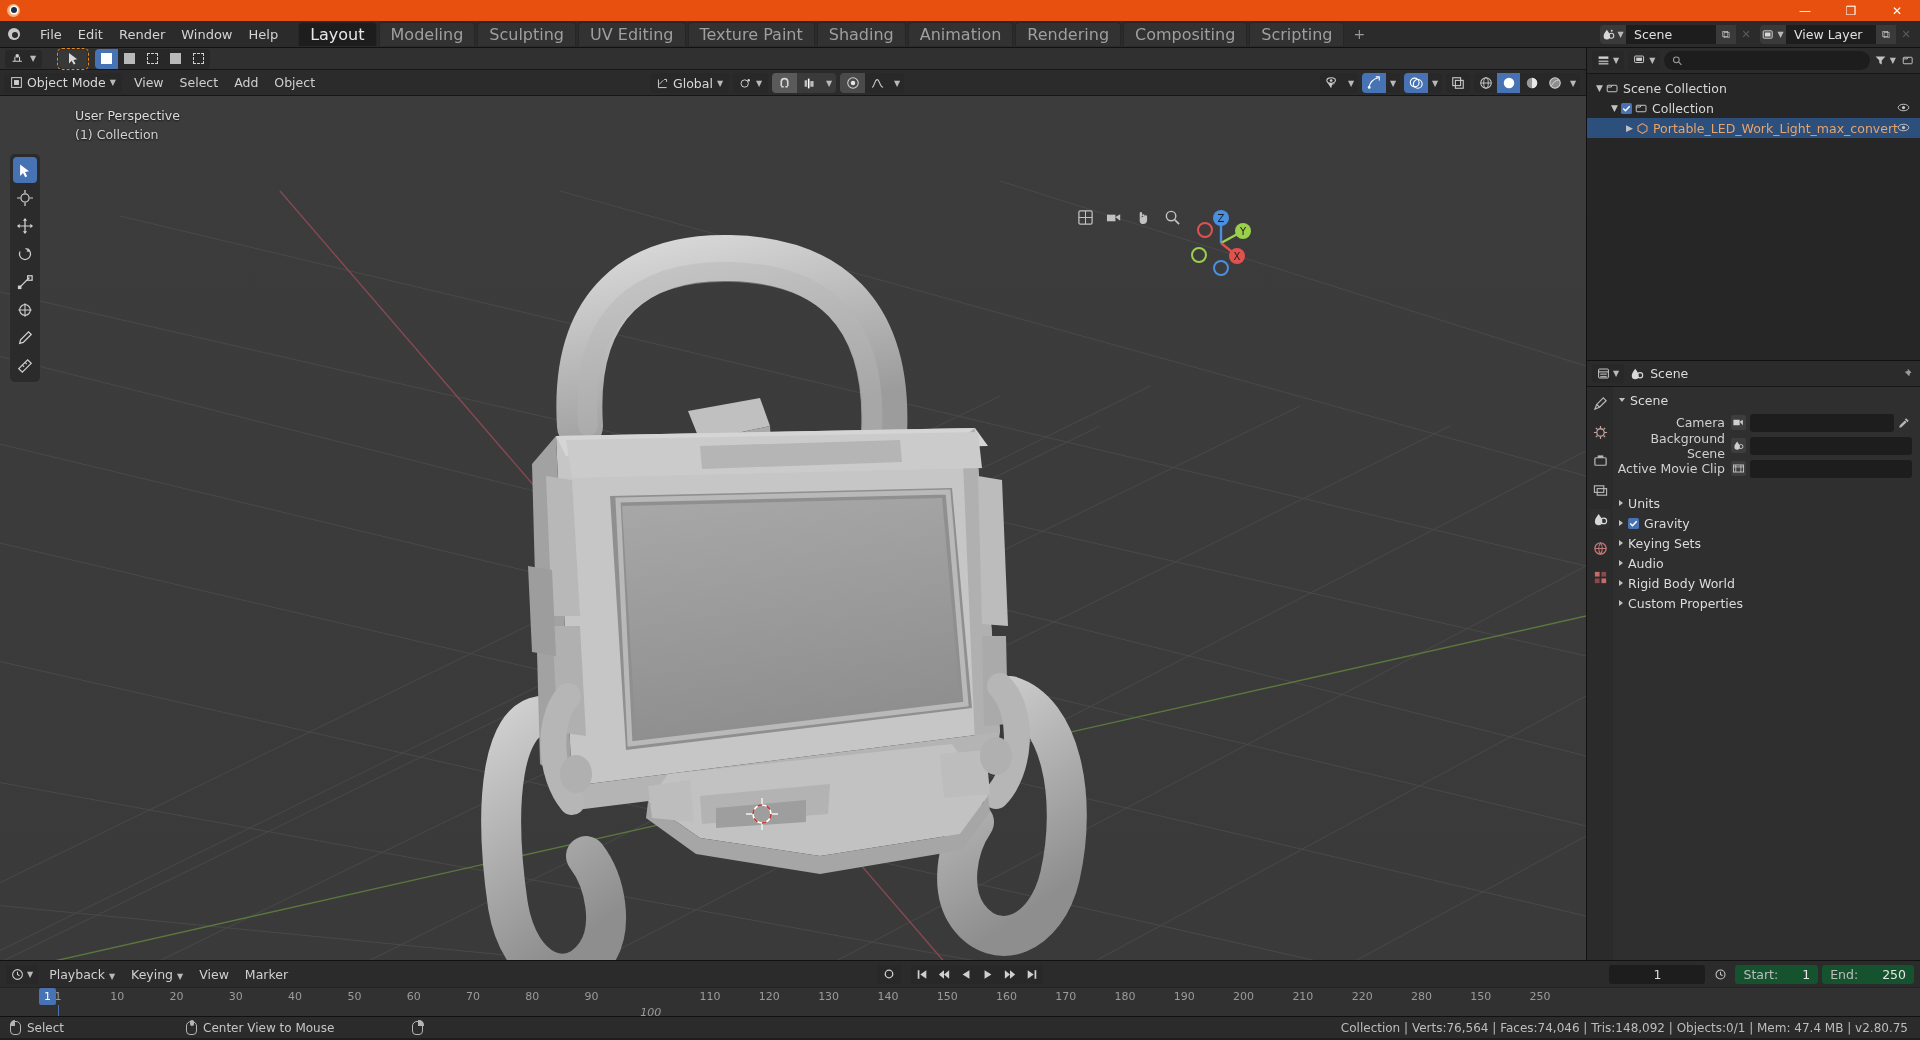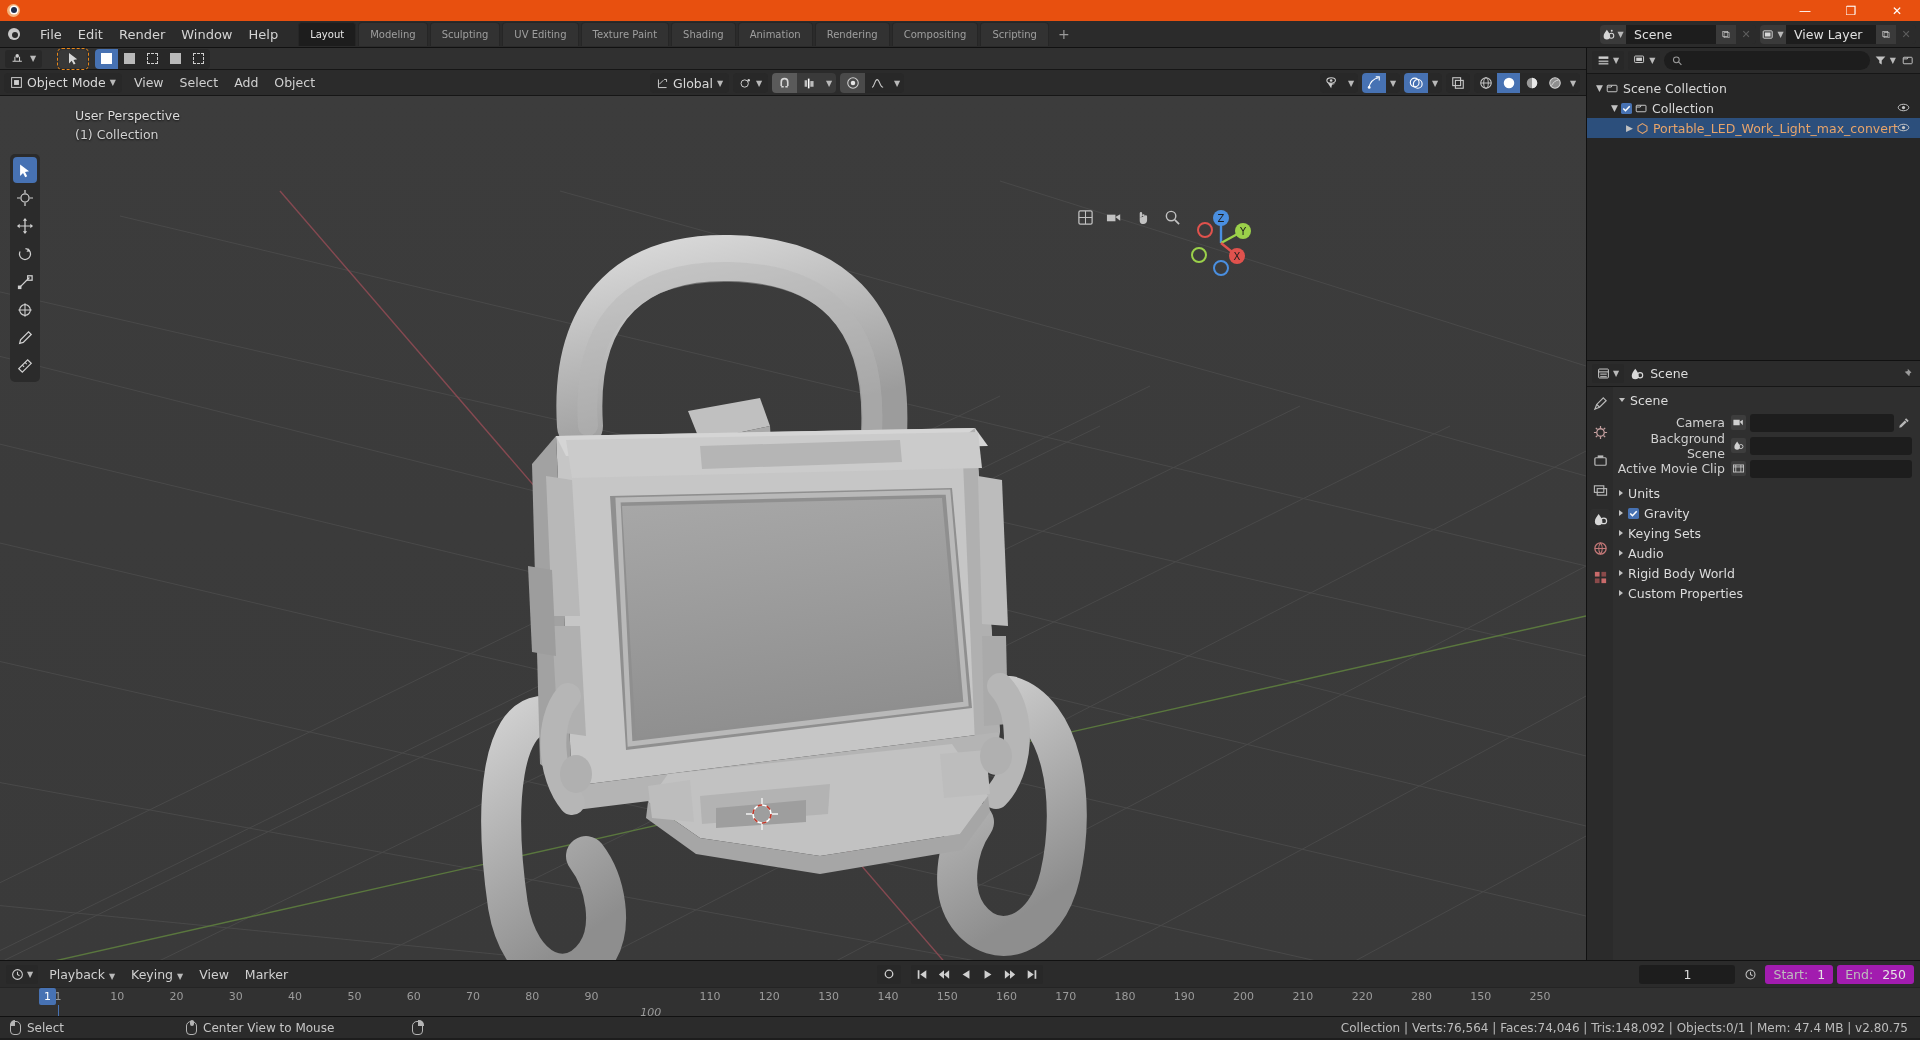--- a/index.html
+++ b/index.html
@@ -38,21 +38,21 @@
     padding-left:6px; border-bottom:1px solid #111; position:relative;
   }
   .blender-logo { width:18px; height:18px; position:relative; margin-right:8px; flex:none; }
   .blender-logo::before{ content:""; position:absolute; left:2px; top:3px; width:12px; height:12px;
     border-radius:50%; background:#c8c8c8; }
   .blender-logo::after{ content:""; position:absolute; left:6px; top:7px; width:6px; height:6px;
     border-radius:50%; background:#2b2b2b; box-shadow:0 0 0 1.5px #c8c8c8; }
   .menu-item { padding:3px 8px; color:#d4d4d4; font-size:13px; border-radius:3px; cursor:default; }
   #workspaces { display:flex; align-items:center; margin-left:12px; height:27px; }
   .ws-tab {
-    padding:4px 11px; font-size:10px; color:#9f9f9f; background:#323232;
+    padding:4px 11px; font-size:16px; color:#9f9f9f; background:#323232;
     border-radius:4px 4px 0 0; margin-right:2px; cursor:default;
     border:1px solid #262626; border-bottom:none; line-height:15px;
   }
   .ws-tab.active { background:#1d1d1d; color:#e8e8e8; }
   .ws-add { padding:3px 7px; color:#9a9a9a; font-size:14px; cursor:default; }
   #topbar-right { position:absolute; right:4px; top:0; height:27px; display:flex; align-items:center; gap:4px; }
   .id-block { display:flex; align-items:center; background:#282828; border-radius:4px; height:19px; }
   .id-icon { width:26px; height:19px; display:flex; align-items:center; justify-content:center;
     background:#3a3a3a; border-radius:4px 0 0 4px; gap:2px; }
   .id-name { padding:0 10px 0 8px; min-width:90px; font-size:12.5px; color:#e0e0e0;
@@ -152,22 +152,22 @@
   .pr-inputwrap { flex:1; display:flex; align-items:center; gap:4px; }
   .mini-ic { width:15px; height:15px; border-radius:2px; background:#3d3d3d; display:flex;
     align-items:center; justify-content:center; flex:none; }
 
   
   #timeline { height:56px; background:#2b2b2b; border-top:1px solid #111; }
   #tl-header { height:26px; display:flex; align-items:center; padding:0 6px; gap:3px; position:relative; }
   #tl-right { position:absolute; right:6px; top:0; height:26px; display:flex; align-items:center; gap:4px; }
   .tl-num { height:19px; background:#1d1d1d; border-radius:3px; display:flex; align-items:center;
     justify-content:center; font-size:12.5px; color:#dcdcdc; }
-  .tl-field { height:19px; background:#a21caf; border-radius:3px; display:flex; align-items:center;
-    padding:0 8px; gap:9px; font-size:12.5px; }
+  .tl-field { height:19px; background:#14532d; border-radius:3px; display:flex; align-items:center;
+    padding:0 8px; gap:24px; font-size:12.5px; }
   .tl-field .lab { color:#bdbdbd; }
   #tl-scrub { height:30px; background:#313131; position:relative; overflow:hidden; border-top:1px solid #242424; }
   .tick { position:absolute; top:0; font-size:11px; color:#9b9b9b; transform:translateX(-50%); }
   #playhead { position:absolute; top:0; height:17px; background:#4772b3; border-radius:2px;
     color:#fff; font-size:11px; display:flex; align-items:center; justify-content:center; padding:0 5px; }
   #playline { position:absolute; top:17px; bottom:0; width:1px; background:#4772b3; }
 
   
   #statusbar { height:22px; background:#2b2b2b; border-top:1px solid #111;
     display:flex; align-items:center; padding:0 10px; font-size:12px; color:#c5c5c5; position:relative; }
@@ -815,21 +815,21 @@
                   <span class="mini-ic">
                     <svg width="11" height="11" viewBox="0 0 14 12">
                       <rect x="0.5" y="1.5" width="13" height="9" fill="none" stroke="#cfcfcf" stroke-width="1.1"></rect>
                       <path d="M0.5 4h13M3.5 1.5v9M10 1.5v9" stroke="#cfcfcf" stroke-width="1"></path>
                     </svg>
                   </span>
                   <div class="pr-input"></div>
                 </div>
               </div>
             </div>
-          <div id="pr-panels" style="margin-top:4px;">
+          <div id="pr-panels" style="margin-top:14px;">
               <div class="pr-panel-head" style="height: 20px;">
                 <span class="tri"></span>
                 <span>Units</span>
               </div>
               <div class="pr-panel-head" style="height: 20px;">
                 <span class="tri"></span>
                 <span><svg width="11" height="11" viewBox="0 0 12 12" style="vertical-align:-1px">
                     <rect width="12" height="12" rx="2" fill="#4772b3"></rect>
                     <path d="M2.5 6l2.4 2.4L9.5 3.6" stroke="#fff" stroke-width="1.7" fill="none"></path>
                   </svg></span>

